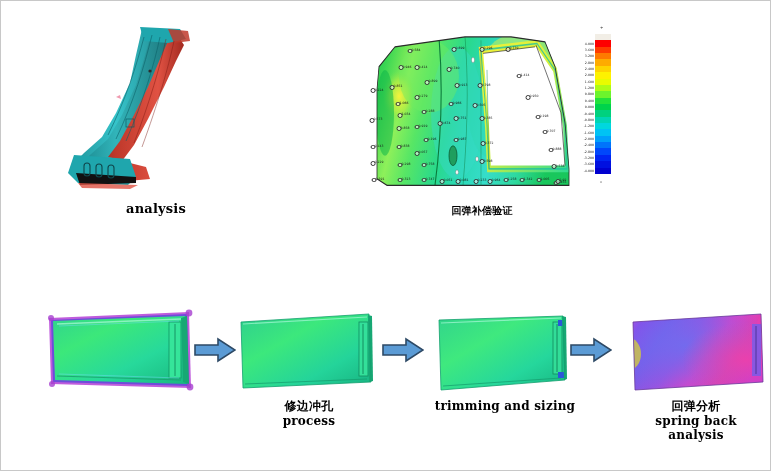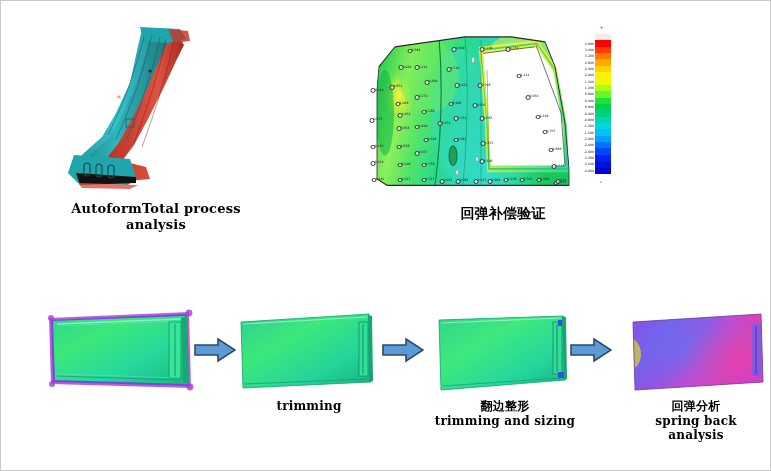--- a/index.html
+++ b/index.html
@@ -34,21 +34,21 @@
           transform:translateY(-50%);}
   .lg-top,.lg-bot{position:absolute;left:5px;font-size:4px;color:#333;
           font-family:"DejaVu Sans", sans-serif;}
 
   
   .stage{position:absolute;top:303px;width:160px;height:92px;}
   .arrow{position:absolute;top:336px;width:42px;height:26px;}
 
   
   #cap-pillar{left:10px;top:200px;width:290px;font-size:13px;}
-  #cap-fea{left:407px;top:204px;width:190px;font-size:14px;}
+  #cap-fea{left:386px;top:204px;width:190px;font-size:10px;}
   .stage-cap{top:398px;width:190px;font-size:12px;}
 </style>
 </head>
 <body>
 
 <div class="page">
 
   <svg id="pillar" class="abs" viewBox="0 0 145 175" preserveAspectRatio="none">
     <defs>
       <linearGradient id="gRed" x1="0" y1="0" x2="1" y2="0">
@@ -256,21 +256,20 @@
         <div class="lg-lab" style="top: 124.091px;">-3.200</div>
         <div class="lg-band" style="height: 6.36364px; background: rgb(0, 16, 224);"></div>
         <div class="lg-lab" style="top: 130.455px;">-3.600</div>
         <div class="lg-band" style="height: 6.36364px; background: rgb(0, 0, 207);"></div>
         <div class="lg-lab" style="top: 136.818px;">-4.000</div>
       </div>
     <div class="lg-bot" style="bottom:-11px">*</div>
   </div>
 
   <div id="cap-pillar" class="cap">
-    <div class="en">AutoformTotal process</div>
     <div class="en">analysis</div>
   </div>
 
   <div id="cap-fea" class="cap">
     <div class="cn">回弹补偿验证</div>
   </div>
 
   <svg class="stage" style="left:38px" viewBox="0 0 160 92" preserveAspectRatio="none">
     <defs>
       <linearGradient id="pg1" x1="0" y1="0" x2="1" y2="1">
@@ -379,25 +378,25 @@
       <ellipse cx="8" cy="50" rx="12" ry="16" fill="#d8d235" opacity=".75"></ellipse>
       <ellipse cx="150" cy="20" rx="14" ry="12" fill="#e83fb0" opacity=".6"></ellipse>
     </g>
     <rect x="131" y="20" width="9" height="52" fill="#7a5ce8" opacity=".85"></rect>
     <path d="M135 22 L135 70" stroke="#3f2c8a" stroke-width=".8"></path>
     <path d="M12 18 L140 10 L142 78 L14 86 Z" fill="none" stroke="#6a3a9a" stroke-width=".8"></path>
   </svg>
 
 
   <div class="cap stage-cap" style="left:213px">
-    <div class="en">trimming</div>
+    <div class="cn">修边冲孔</div>
+    <div class="en">process</div>
   </div>
 
   <div class="cap stage-cap" style="left:409px">
-    <div class="cn">翻边整形</div>
     <div class="en">trimming and sizing</div>
   </div>
 
   <div class="cap stage-cap" style="left:600px">
     <div class="cn">回弹分析</div>
     <div class="en">spring back</div>
     <div class="en">analysis</div>
   </div>
 
 </div>

